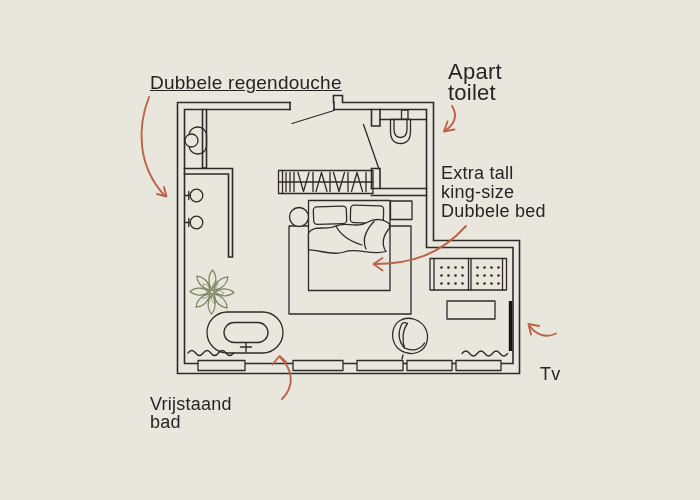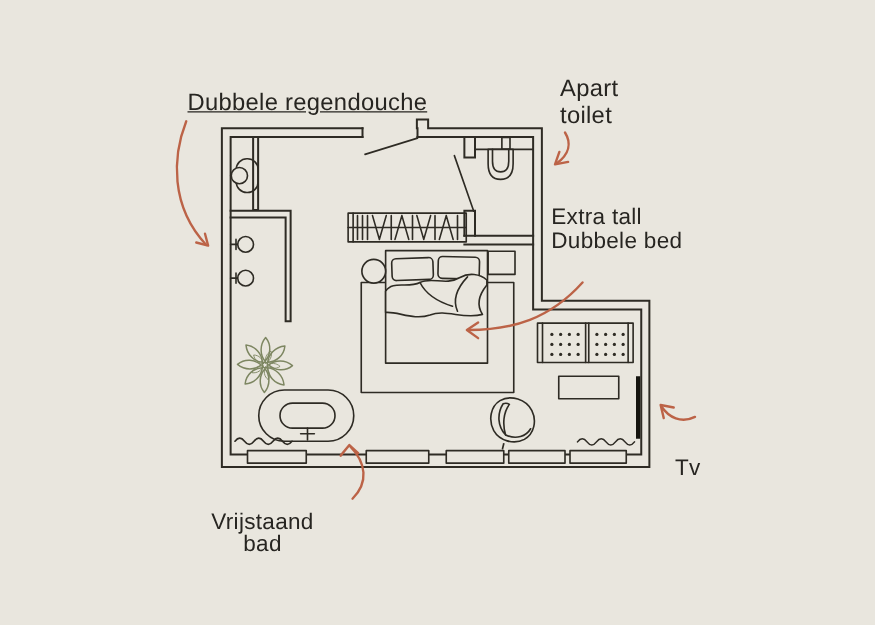--- a/index.html
+++ b/index.html
@@ -20,23 +20,23 @@
   .w  {stroke:var(--line);stroke-width:1.6;fill:none;stroke-linecap:square;}
   .t  {stroke:var(--line);stroke-width:1.3;fill:none;stroke-linecap:round;stroke-linejoin:round;}
   .tb {stroke:var(--line);stroke-width:1.3;fill:var(--bg);stroke-linejoin:round;}
   .ar {stroke:var(--accent);stroke-width:1.9;fill:none;stroke-linecap:round;stroke-linejoin:round;}
   .pl {stroke:var(--plant);stroke-width:1.2;fill:none;stroke-linecap:round;stroke-linejoin:round;}
   .dot{fill:var(--line);stroke:none;}
   .tvbar{stroke:var(--dark);stroke-width:3.4;fill:none;}
   
   .lbl{position:absolute;white-space:nowrap;letter-spacing:.25px;}
   .lbl-shower{left:150px;top:72px;font-size:19px;text-decoration:underline;}
-  .lbl-toilet{left:448px;top:61px;font-size:19px;line-height:21px;white-space:normal;}
+  .lbl-toilet{left:448px;top:61px;font-size:22px;line-height:21px;white-space:normal;}
   .lbl-bed{left:441px;top:164px;width:116px;font-size:18px;line-height:19px;text-align:left;white-space:normal;}
-  .lbl-bath{left:150px;top:408px;width:120px;font-size:18px;line-height:18px;text-align:center;white-space:normal;}
+  .lbl-bath{left:150px;top:395px;width:120px;font-size:18px;line-height:18px;text-align:left;white-space:normal;}
   .lbl-tv{left:540px;top:336px;font-size:18px;margin-top:28px;}
 </style>
 </head>
 <body>
 
 <div class="stage">
 
   <svg width="700" height="500" viewBox="0 0 700 500">
 
     <g>
@@ -226,20 +226,21 @@
     <span>Dubbele regendouche</span>
   </div>
 
   <div class="lbl lbl-toilet">
     <div>Apart</div>
     <div>toilet</div>
   </div>
 
   <div class="lbl lbl-bed">
     <div>Extra tall</div>
+    <div>king-size</div>
     <div>Dubbele bed</div>
   </div>
 
   <div class="lbl lbl-bath">
     <div>Vrijstaand</div>
     <div>bad</div>
   </div>
 
   <div class="lbl lbl-tv">
     <span>Tv</span>

